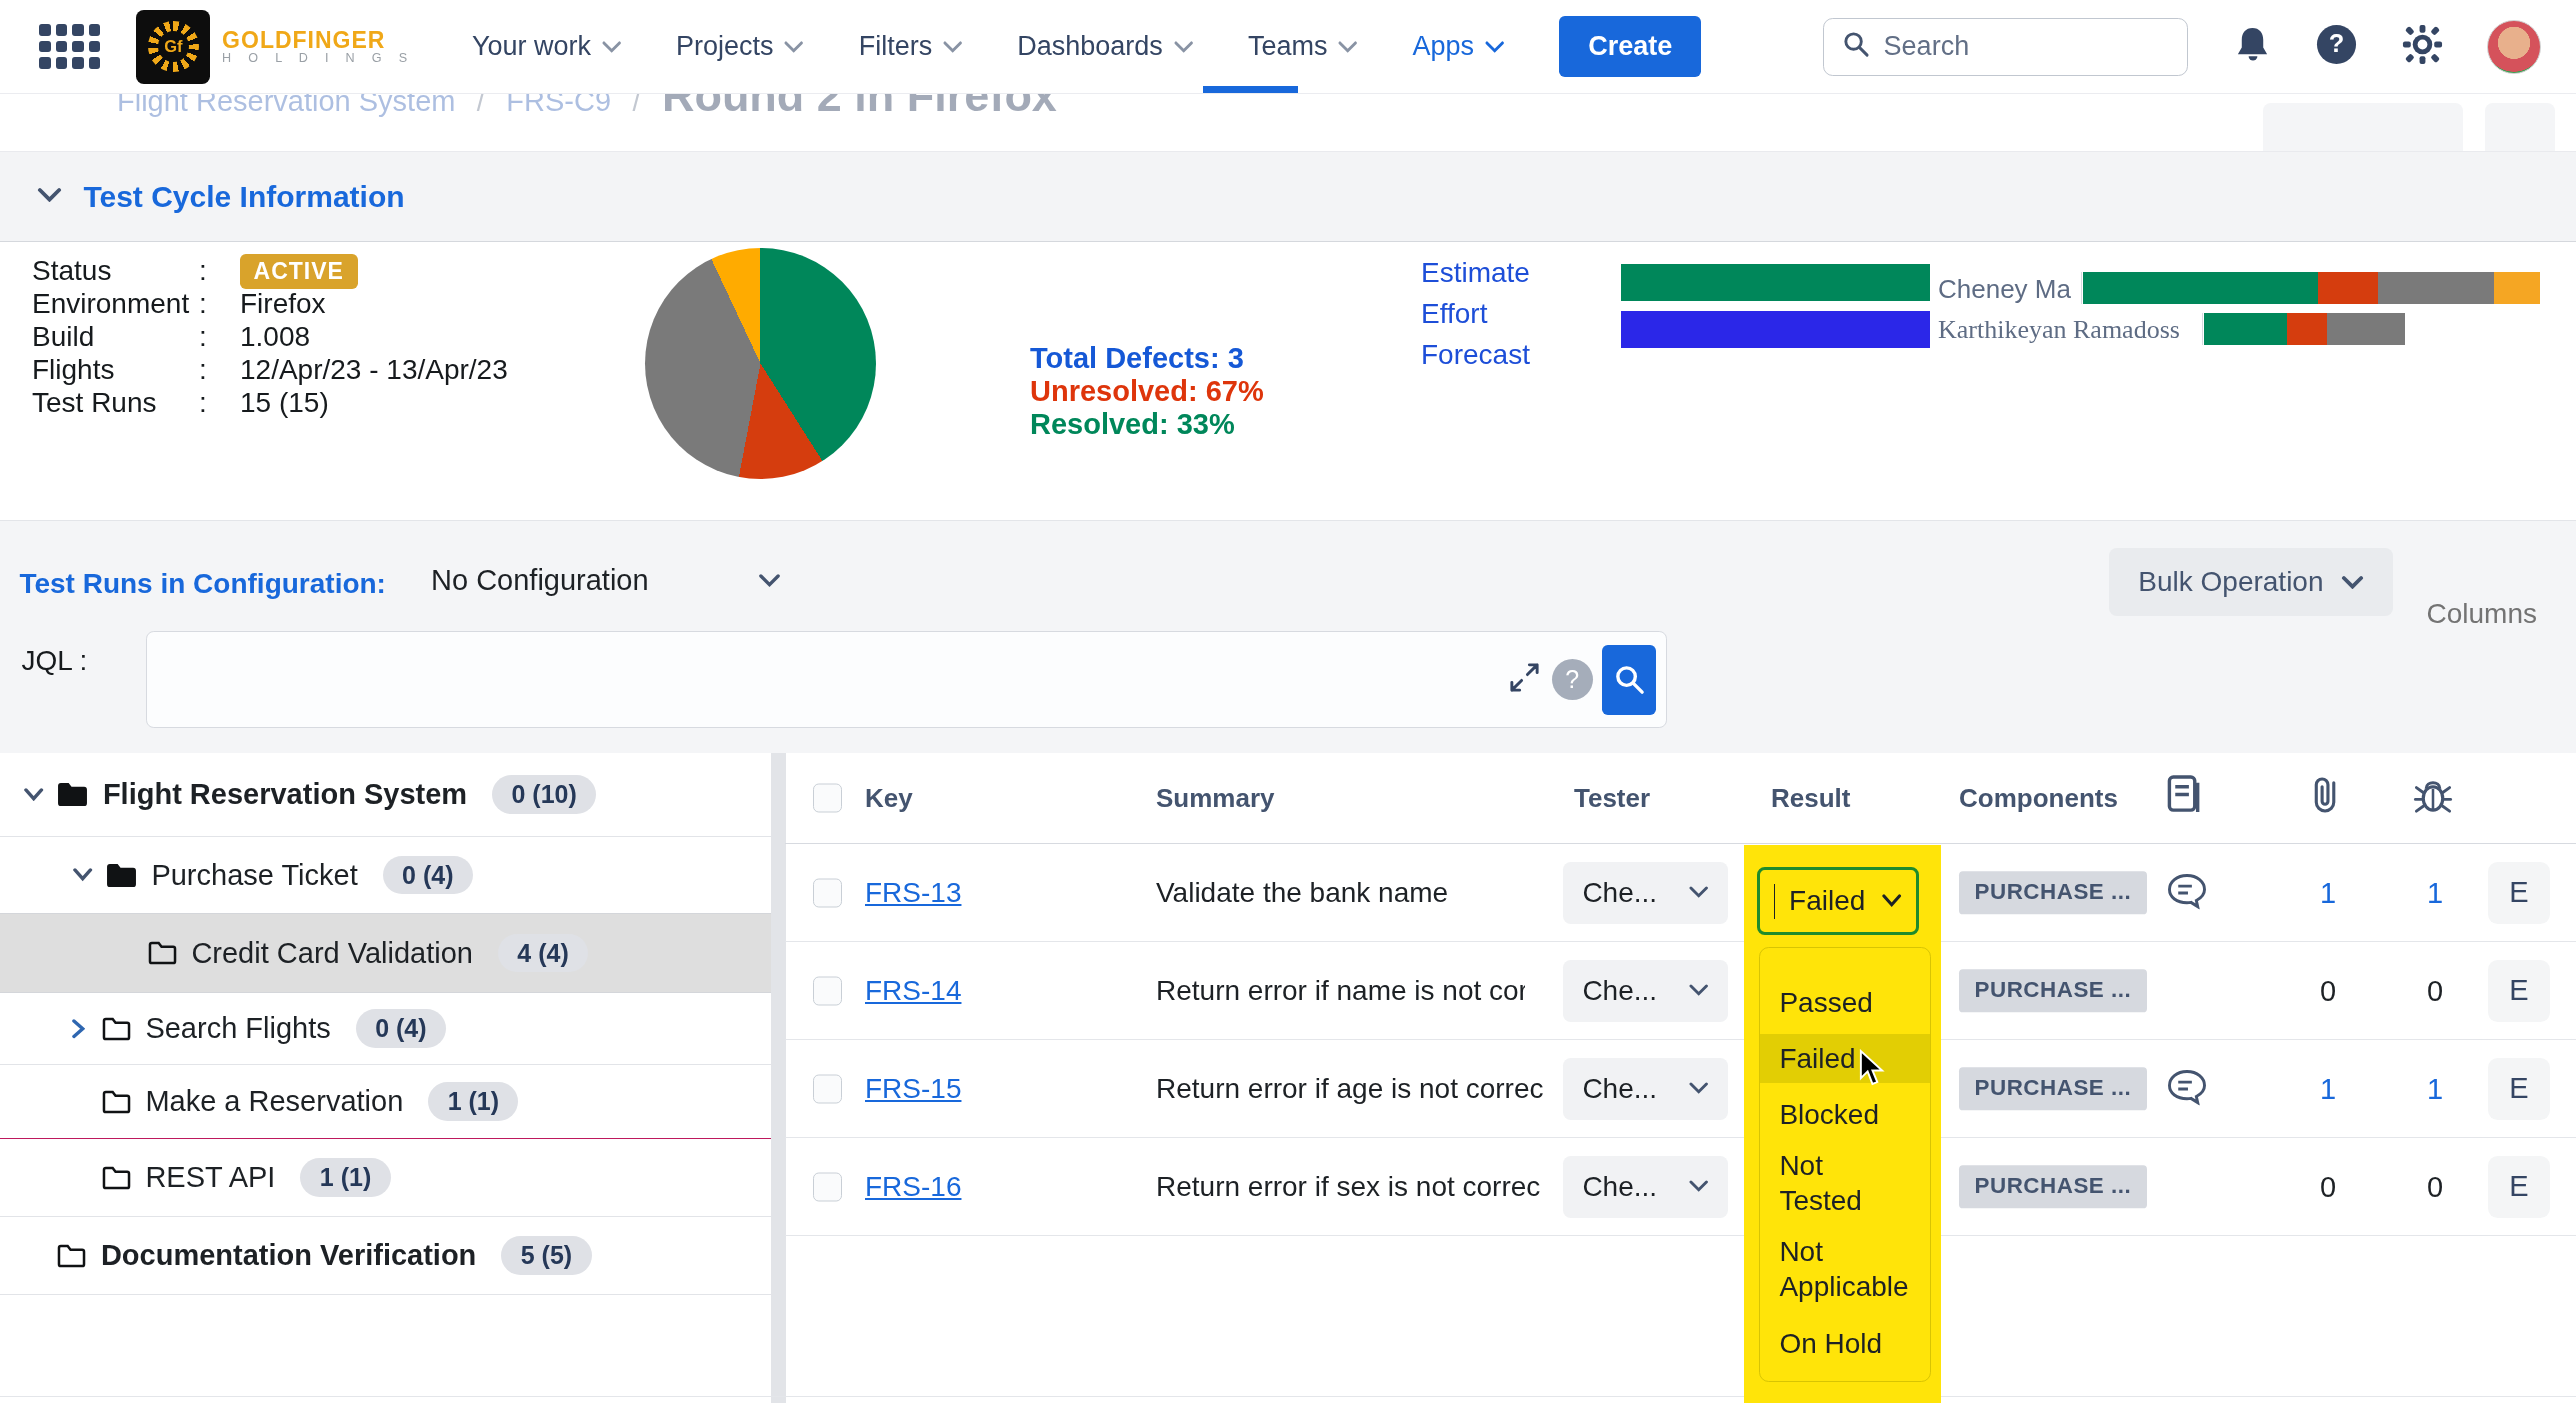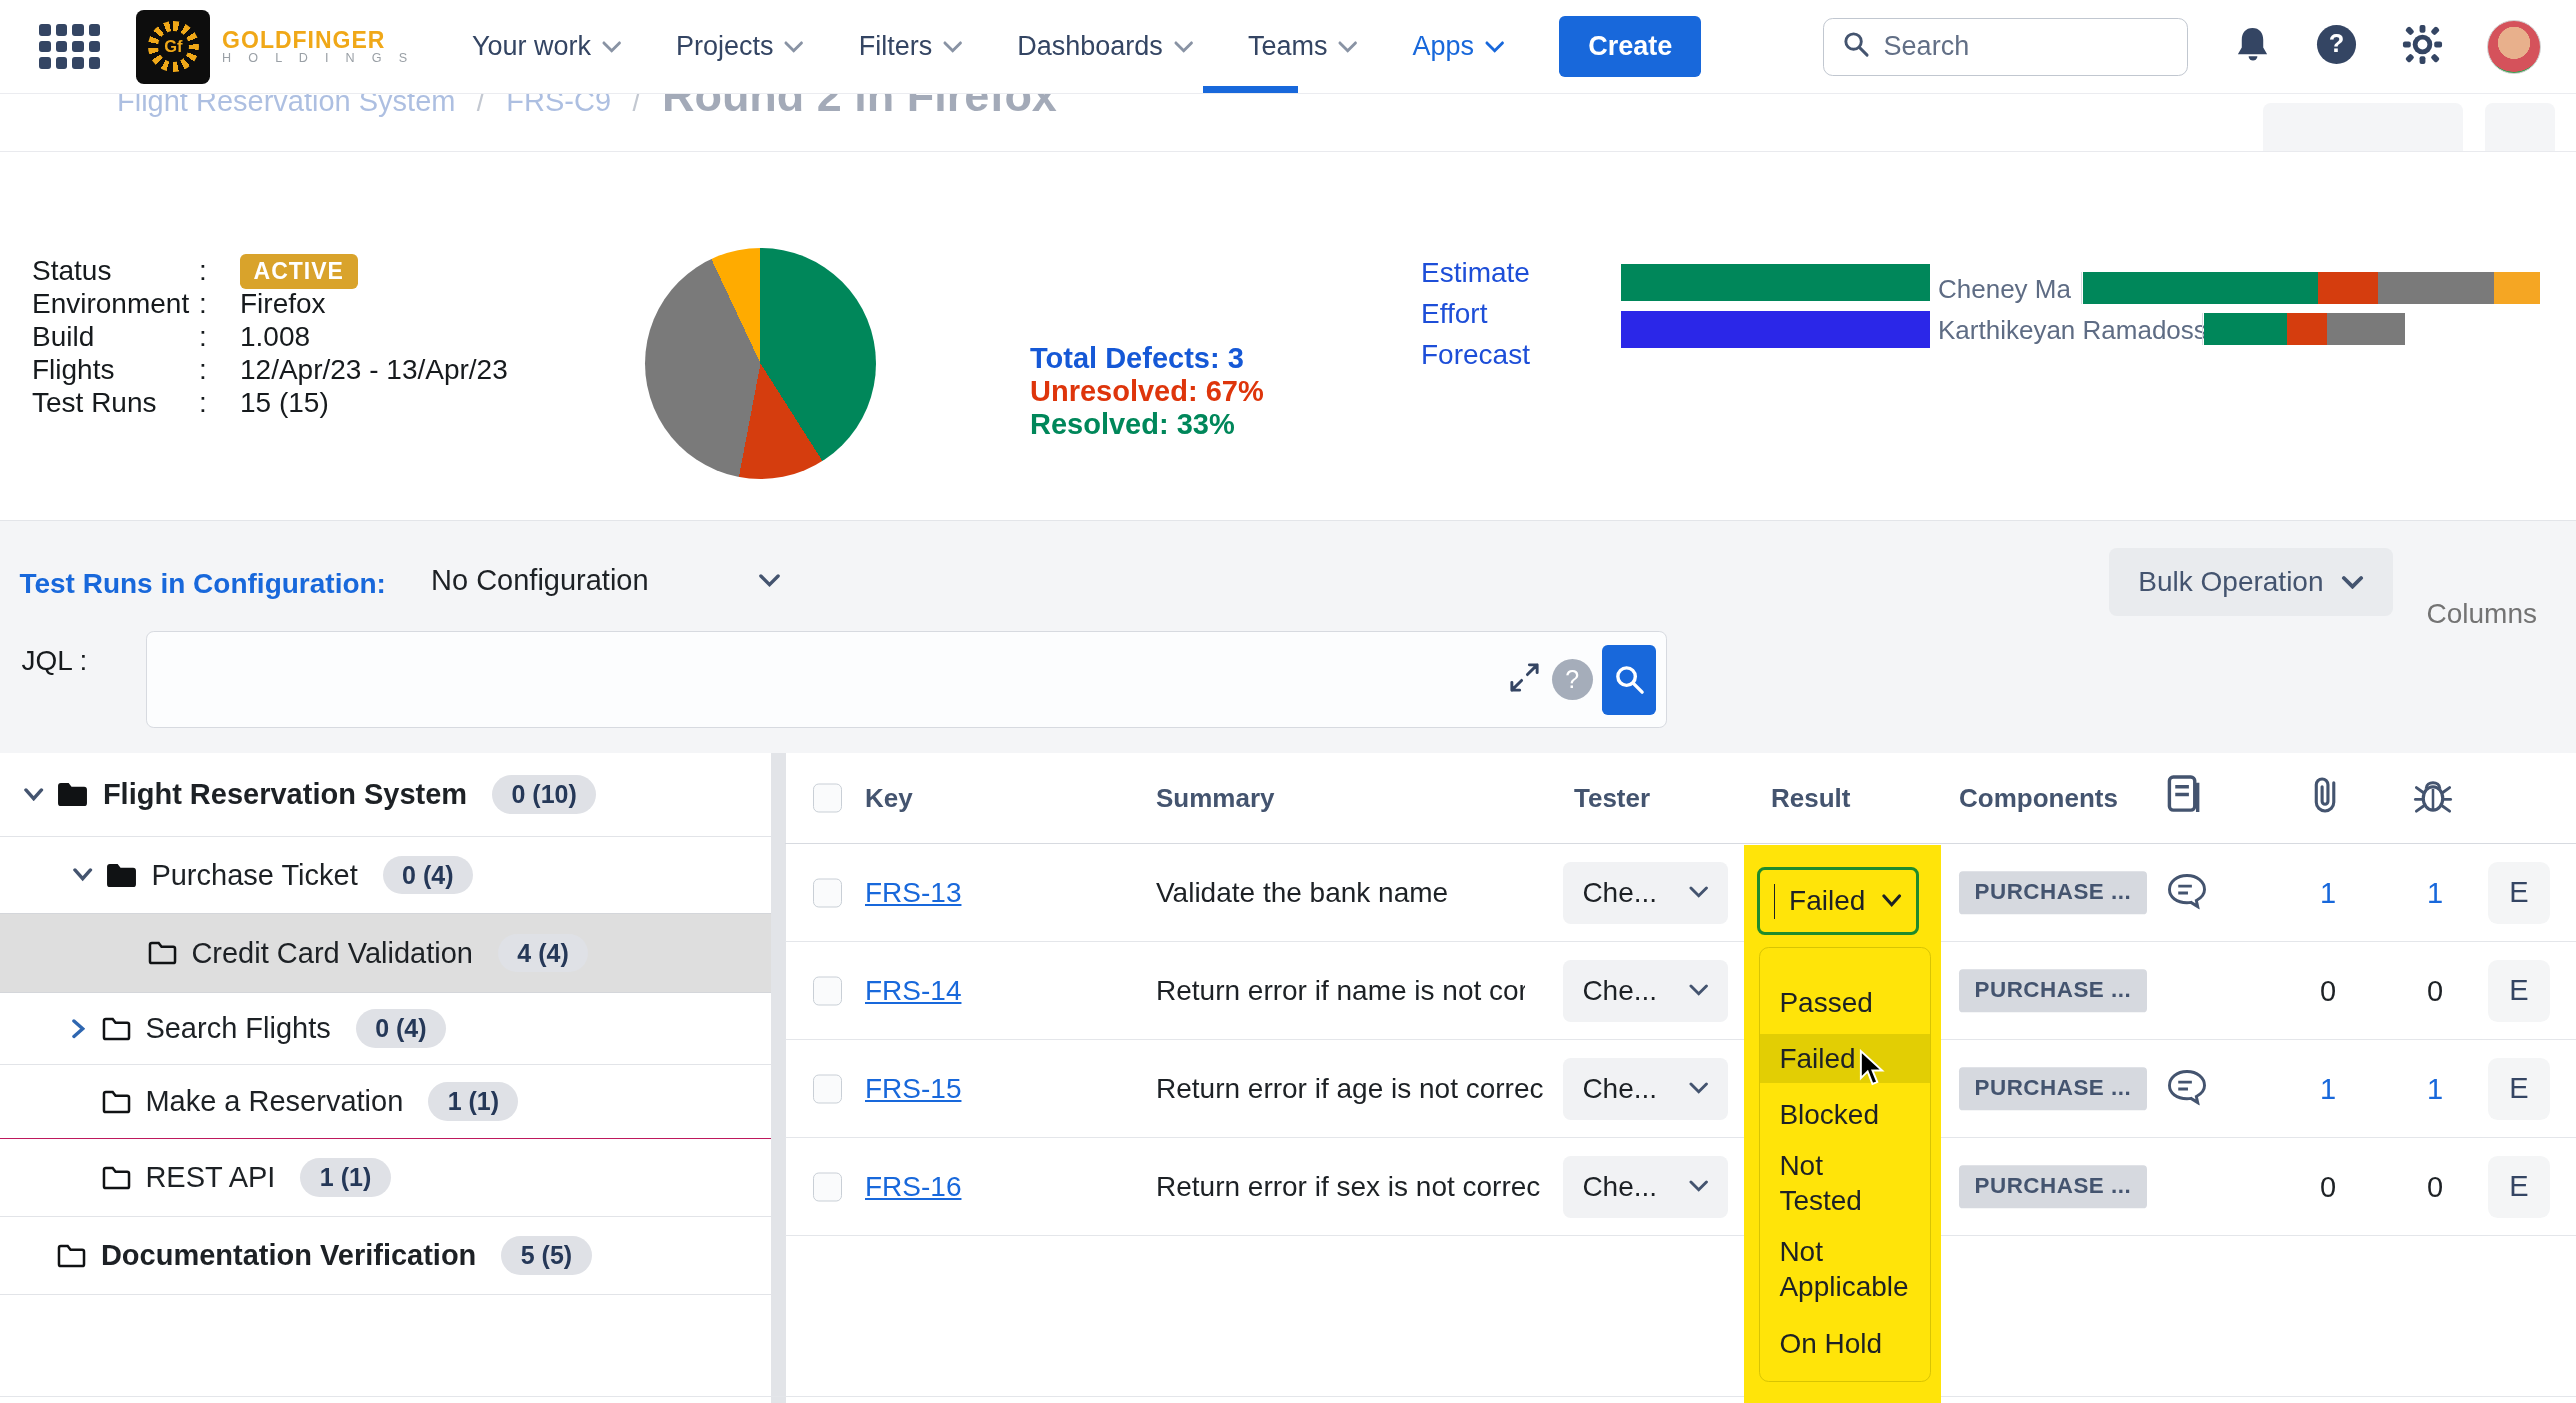--- a/index.html
+++ b/index.html
@@ -258,20 +258,26 @@
       <span class="crumblink">Flight Reservation System</span>
       <span class="crumbsep">/</span>
       <span class="crumblink">FRS-C9</span>
       <span class="crumbsep">/</span>
       <span class="crumbtitle">Round 2 in Firefox</span>
     </div>
     <span class="partialbtn b1"></span>
     <span class="partialbtn b2"></span>
   </div>
 
+  <section class="tciband">
+    <span class="chev"><svg width="25" height="15.6" viewBox="0 0 26 16">
+          <path d="M3 3l10 10 10-10" fill="none" stroke="#44546F" stroke-width="4" stroke-linecap="round"></path>
+        </svg></span>
+    <span class="tcititle">Test Cycle Information</span>
+  </section>
 
   <section class="tcibody">
     <div class="fields">
       <div class="frow">
           <span class="fl">Status</span>
           <span class="fc">:</span>
           <span class="badge-active">ACTIVE</span>
         </div>
       <div class="frow">
           <span class="fl">Environment</span>
@@ -311,21 +317,21 @@
     <div class="bar" style="left: 1621px; top: 21.4px; width: 309px; background: rgb(0, 135, 90);"></div>
     <div class="bar" style="left: 1621px; top: 68px; width: 309px; background: rgb(43, 39, 232);"></div>
 
     <div class="effname" style="left:1938px;top:31px;">Cheney Ma</div>
     <div class="stackwrap" style="left:2081px;top:29px;">
         <div style="width: 235px; background: rgb(0, 135, 90);"></div>
         <div style="width: 60px; background: rgb(213, 61, 14);"></div>
         <div style="width: 116px; background: rgb(122, 122, 122);"></div>
         <div style="width: 46px; background: rgb(245, 166, 35);"></div>
       </div>
-    <div class="effname" style="left:1938px;top:72px;">Karthikeyan Ramadoss</div>
+    <div class="effname" style="left:1938px;top:72px;font-family:Liberation Serif, serif;">Karthikeyan Ramadoss</div>
     <div class="stackwrap" style="left:2202px;top:70px;">
         <div style="width: 83px; background: rgb(0, 135, 90);"></div>
         <div style="width: 40px; background: rgb(213, 61, 14);"></div>
         <div style="width: 78px; background: rgb(122, 122, 122);"></div>
       </div>
   </section>
 
   <section class="config">
     <span class="cfglabel">Test Runs in Configuration:</span>
     <div class="cfgselect">

